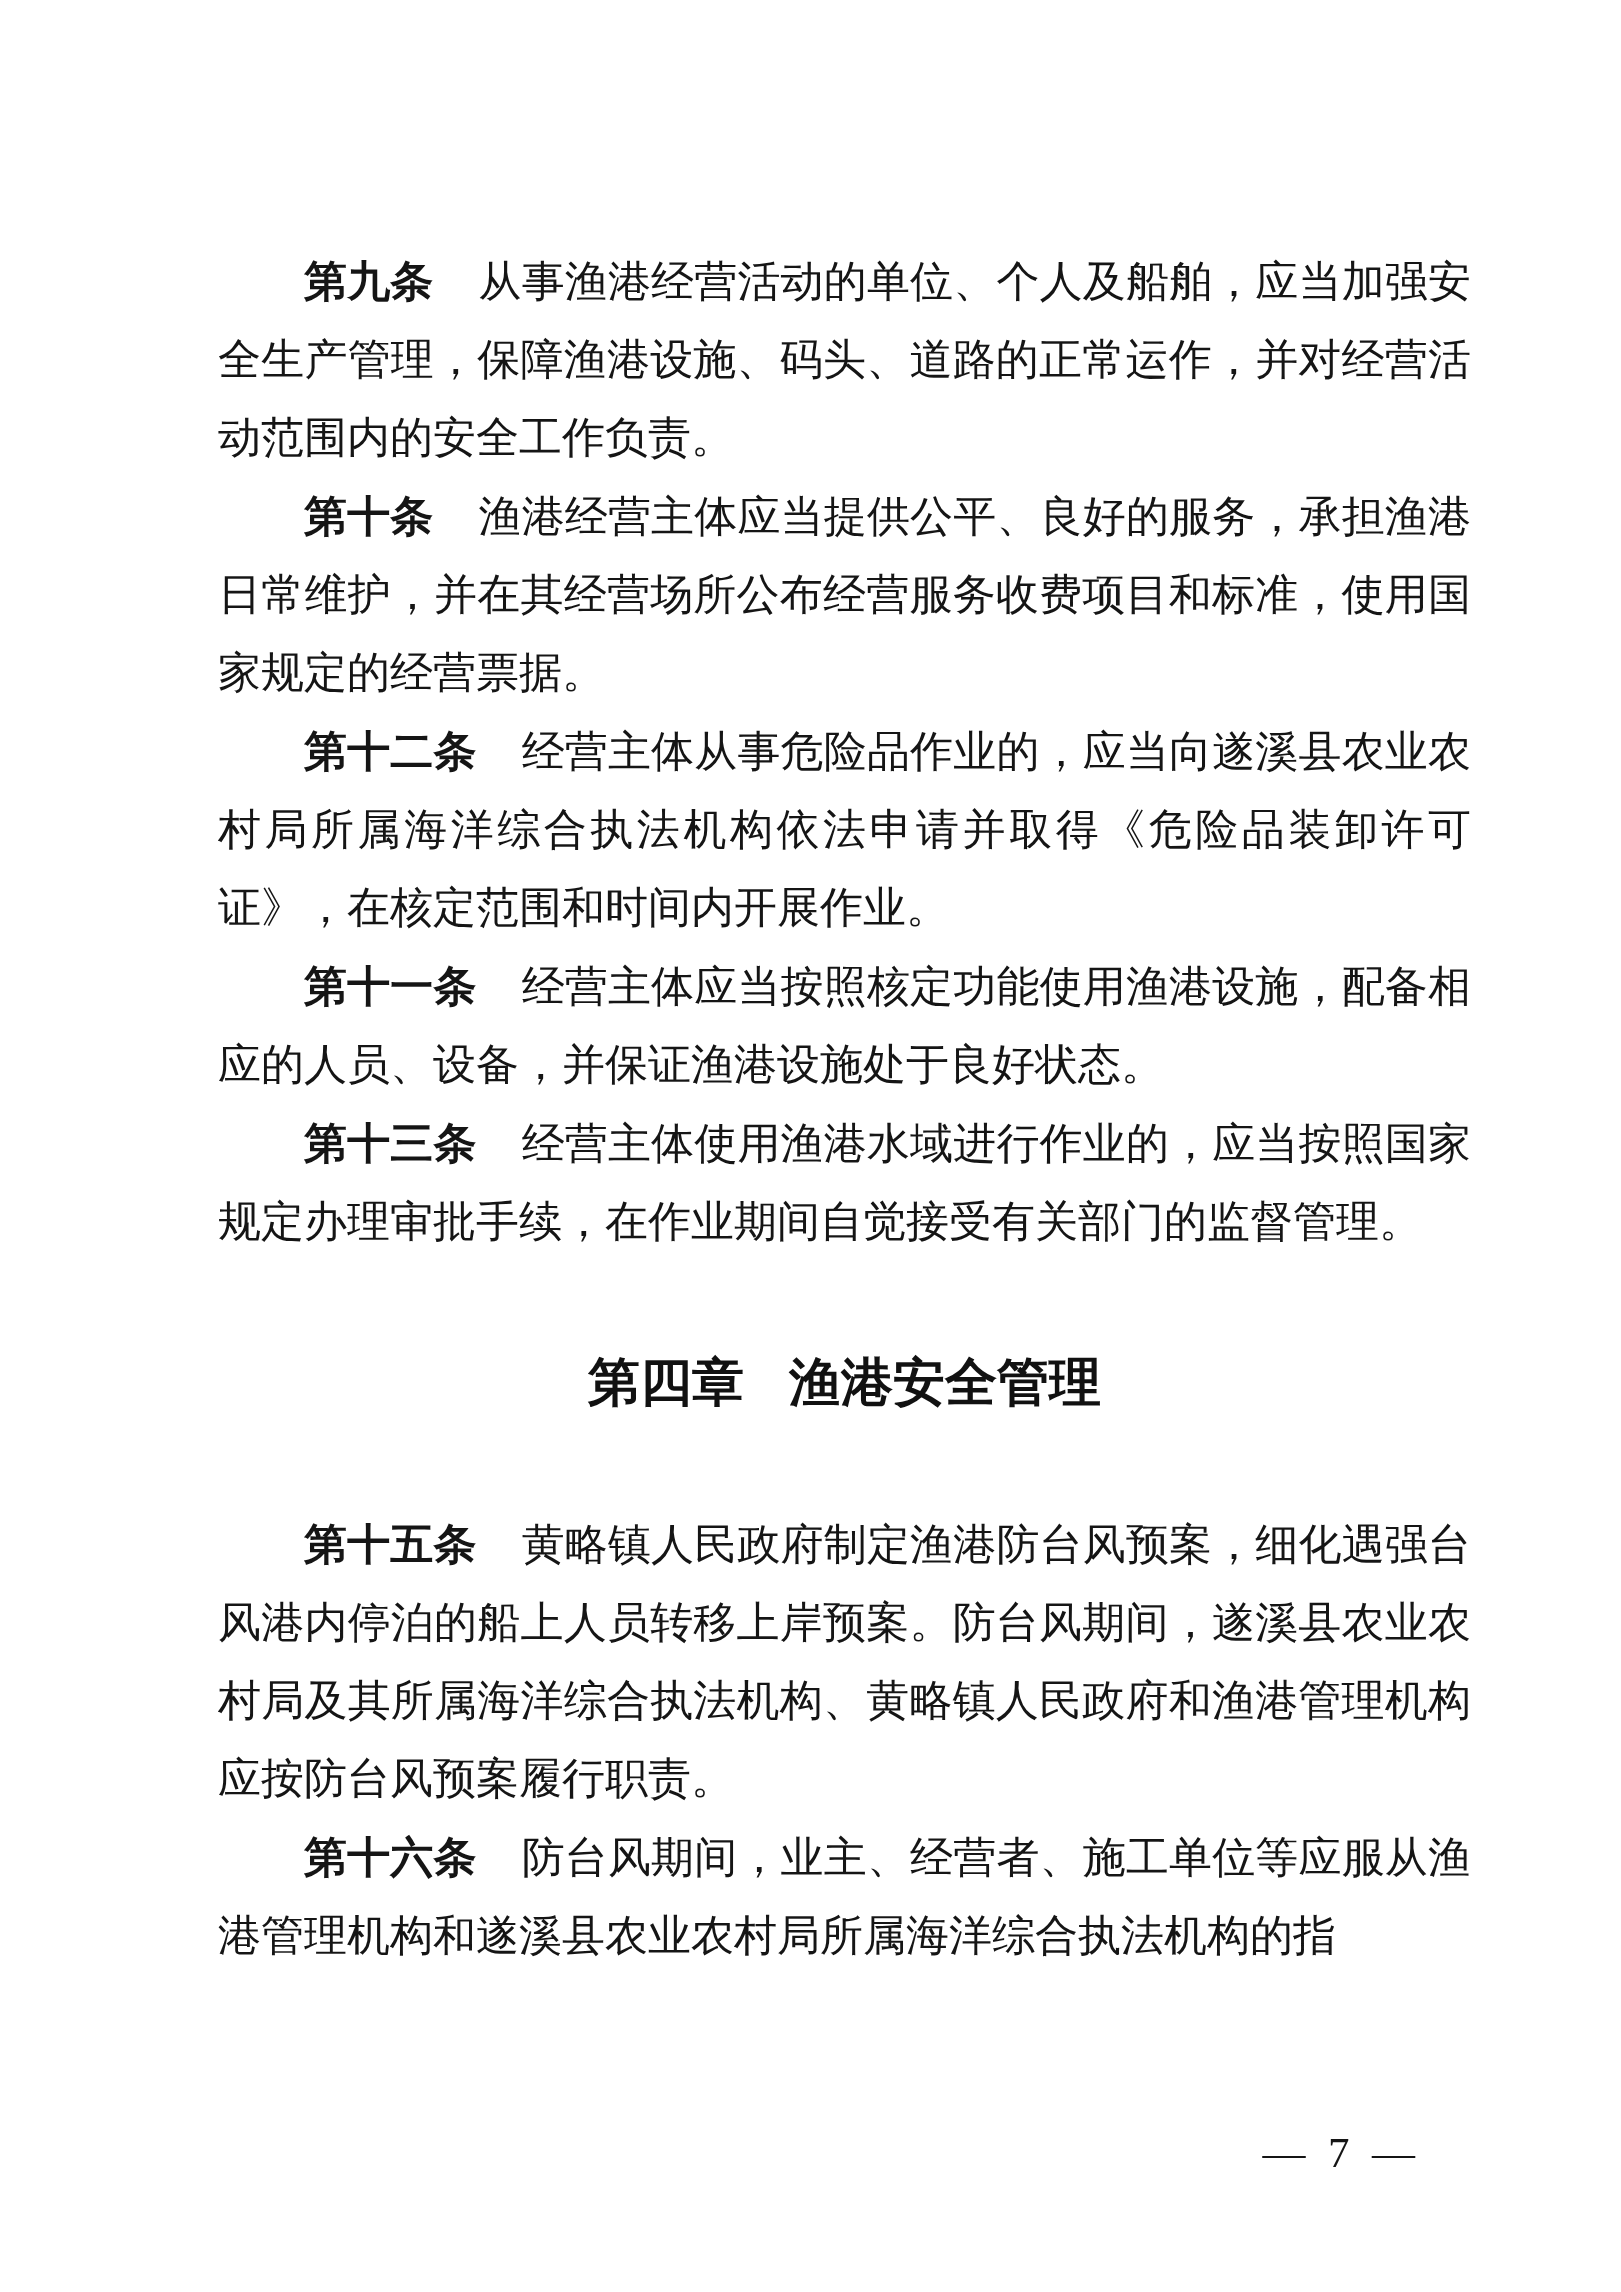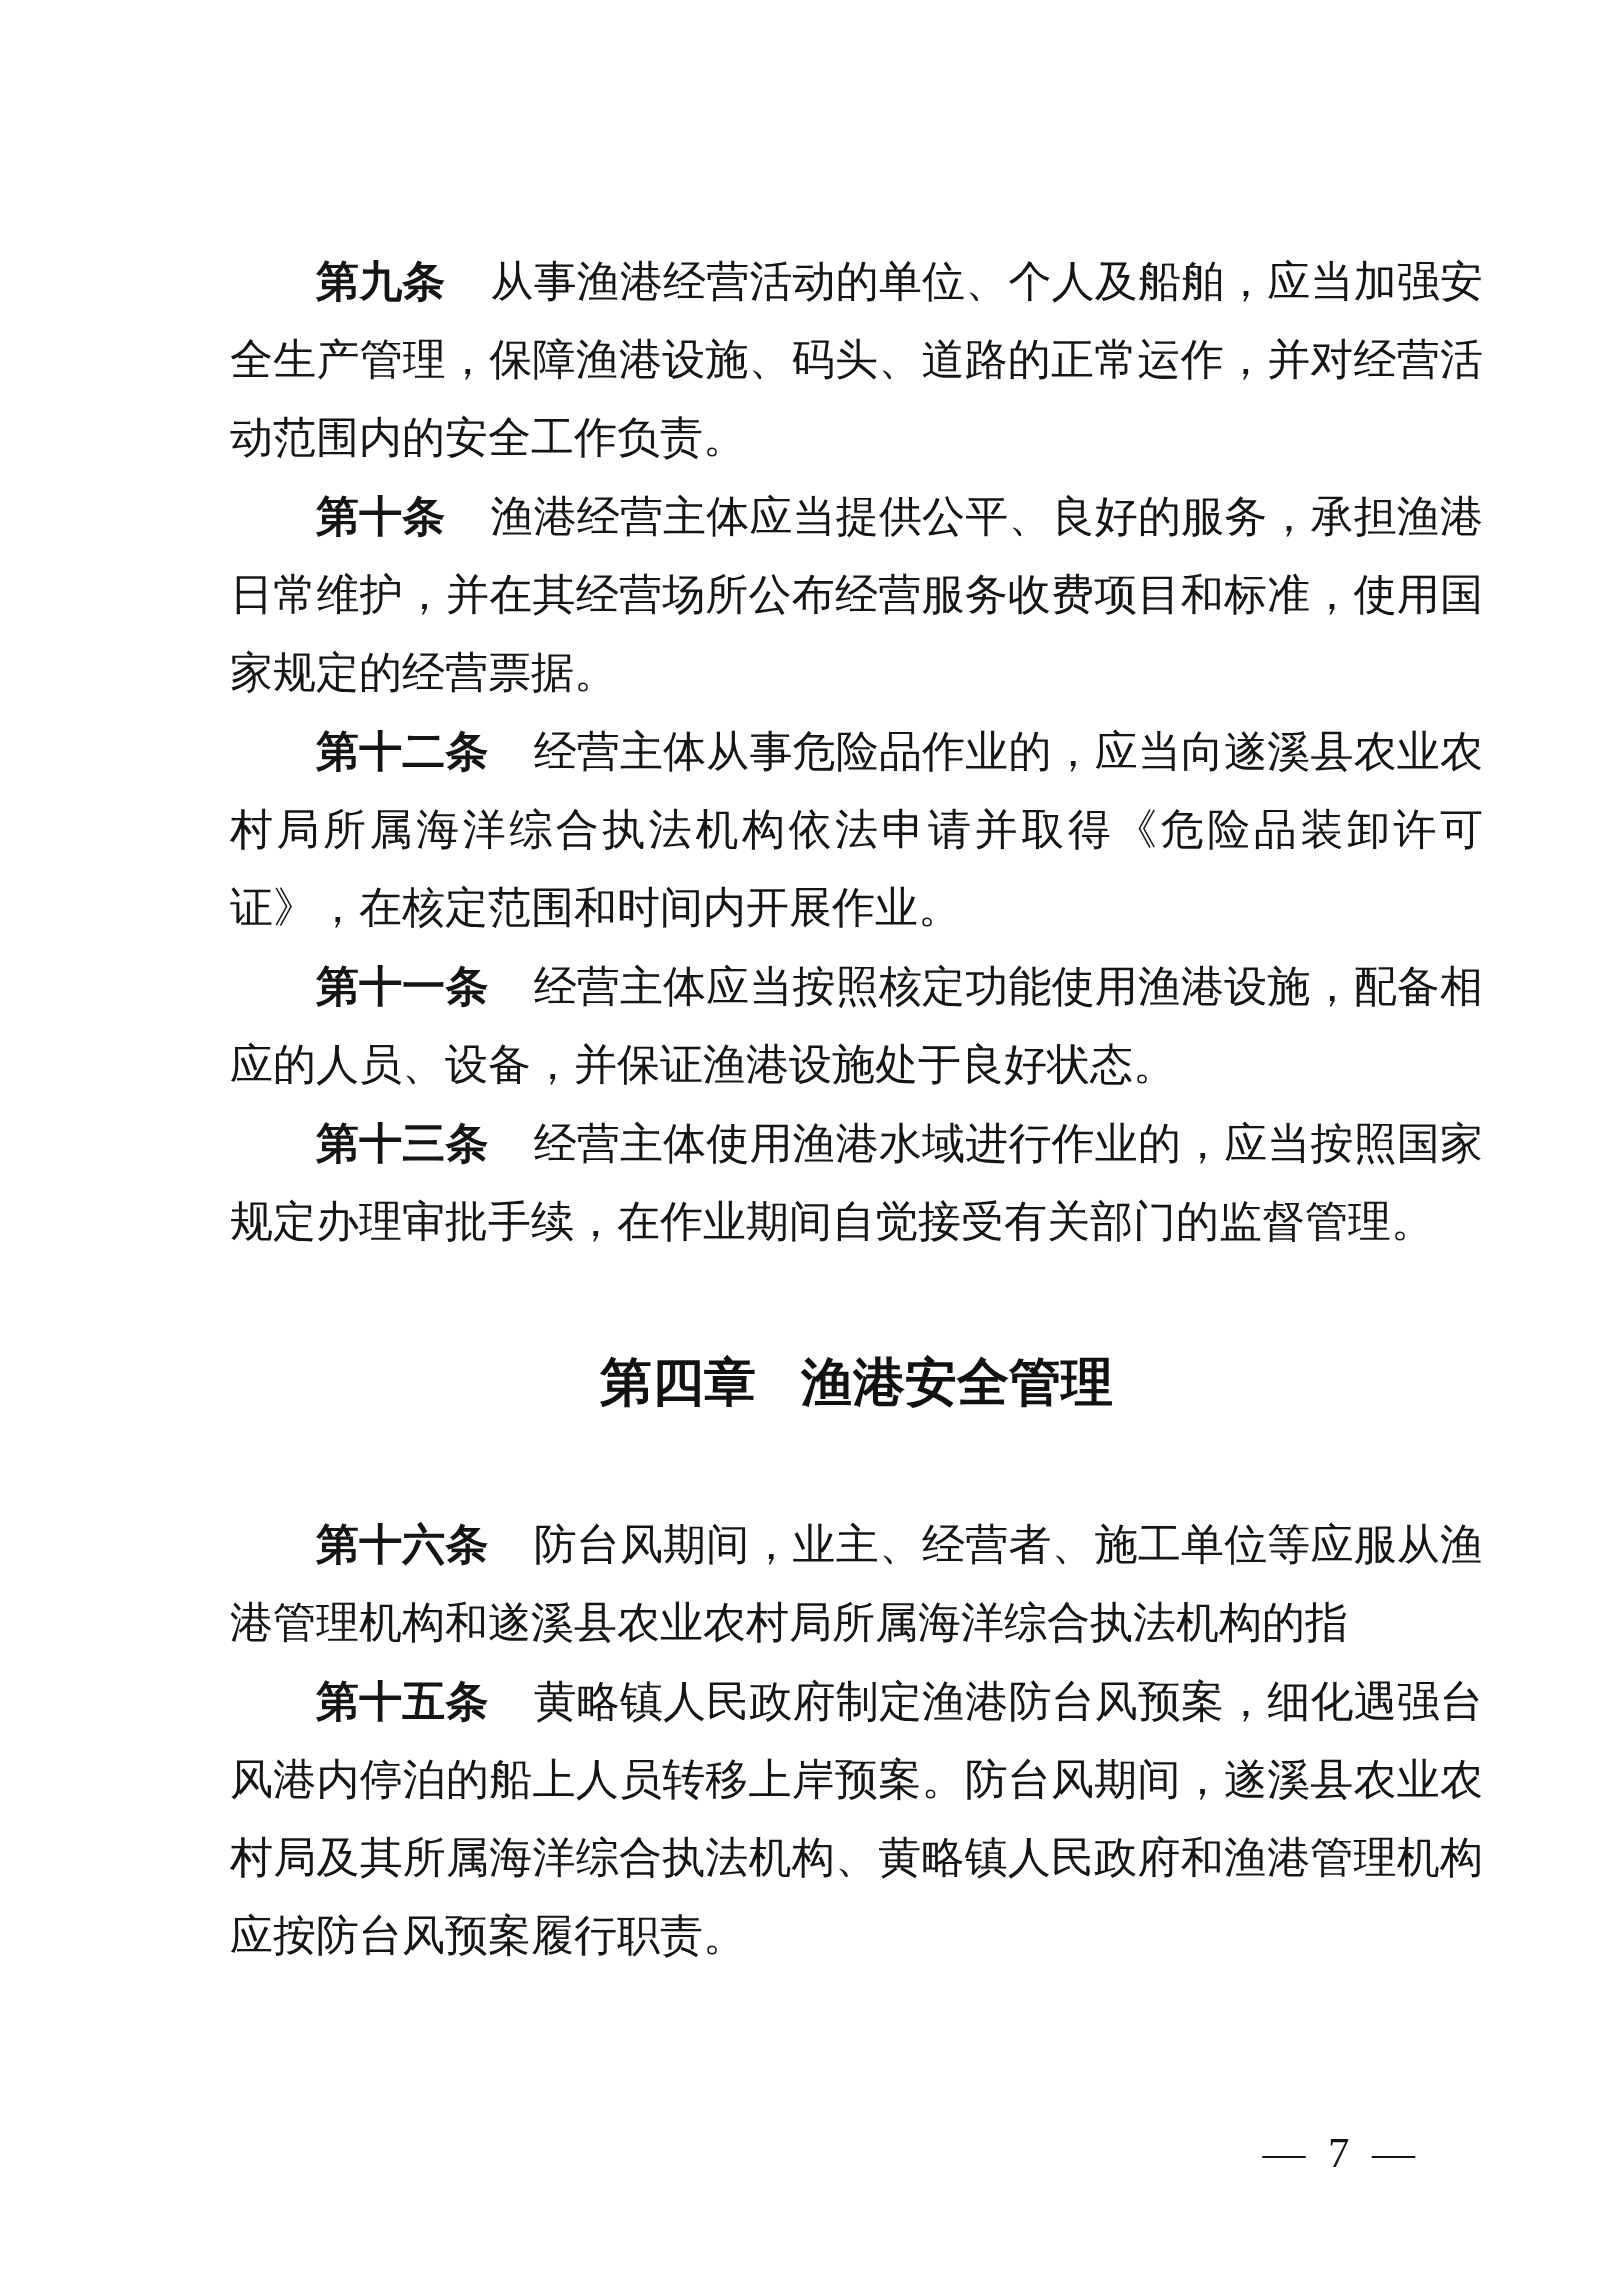--- a/index.html
+++ b/index.html
@@ -14,21 +14,21 @@
   .page {
     position: relative;
     width: 1621px;
     height: 2293px;
     background: #ffffff;
     overflow: hidden;
   }
 
   .content {
     position: absolute;
-    left: 230px;
+    left: 218px;
     top: 242px;
     width: 1253px;
   }
 
   p.article {
     font-size: 43px;
     line-height: 78px;
     color: #151515;
     text-align: justify;
     text-indent: 86px; 
@@ -79,21 +79,21 @@
 
     <p class="article"><span class="article-label">第十二条</span><span class="article-body">经营主体从事危险品作业的，应当向遂溪县农业农村局所属海洋综合执法机构依法申请并取得《危险品装卸许可证》，在核定范围和时间内开展作业。</span></p>
 
     <p class="article"><span class="article-label">第十一条</span><span class="article-body">经营主体应当按照核定功能使用渔港设施，配备相应的人员、设备，并保证渔港设施处于良好状态。</span></p>
 
     <p class="article"><span class="article-label">第十三条</span><span class="article-body">经营主体使用渔港水域进行作业的，应当按照国家规定办理审批手续，在作业期间自觉接受有关部门的监督管理。</span></p>
 
     <h2 class="chapter-heading"><span class="chapter-number">第四章</span><span class="chapter-title">渔港安全管理</span></h2>
 
 
+    <p class="article"><span class="article-label">第十五条</span><span class="article-body">黄略镇人民政府制定渔港防台风预案，细化遇强台风港内停泊的船上人员转移上岸预案。防台风期间，遂溪县农业农村局及其所属海洋综合执法机构、黄略镇人民政府和渔港管理机构应按防台风预案履行职责。</span></p>
+
     <p class="article"><span class="article-label">第十六条</span><span class="article-body">防台风期间，业主、经营者、施工单位等应服从渔港管理机构和遂溪县农业农村局所属海洋综合执法机构的指</span></p>
-
-    <p class="article"><span class="article-label">第十五条</span><span class="article-body">黄略镇人民政府制定渔港防台风预案，细化遇强台风港内停泊的船上人员转移上岸预案。防台风期间，遂溪县农业农村局及其所属海洋综合执法机构、黄略镇人民政府和渔港管理机构应按防台风预案履行职责。</span></p>
 
   </div>
 
   <div class="page-number">— 7 —</div>
 </div>
 
 
 </body></html>

